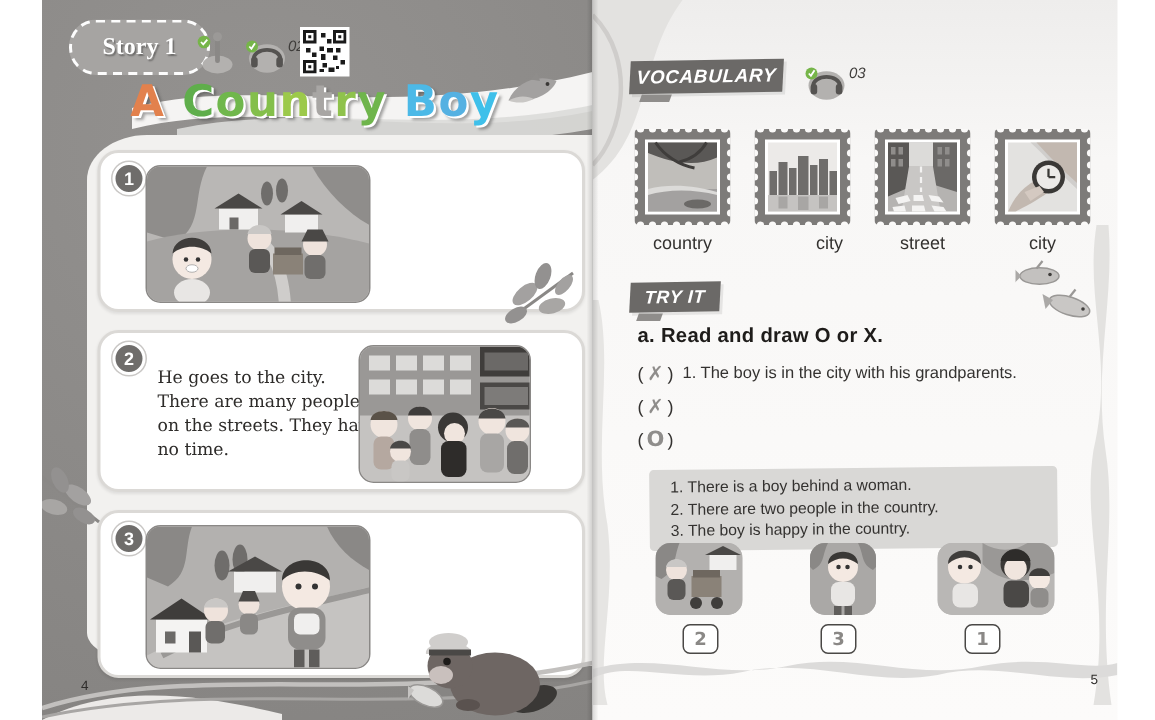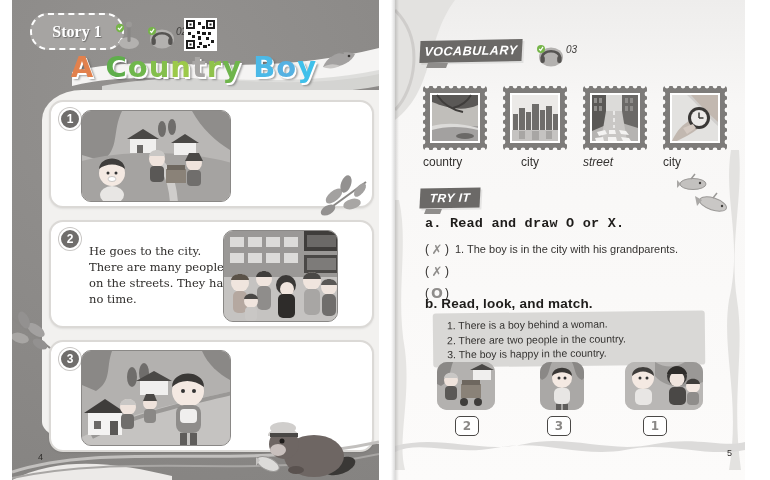--- a/index.html
+++ b/index.html
@@ -1,20 +1,20 @@
 <!DOCTYPE html>
 <html><head>
 <meta charset="utf-8">
 <style>
   * { margin:0; padding:0; box-sizing:border-box; }
   body { font-family:"Liberation Sans", sans-serif; background:#fff; }
   #spread { position:relative; width:770px; height:480px; background:#fff; overflow:hidden; }
 
   
-  #left-page { position:absolute; left:12px; top:0; width:367px; height:480px;
+  #left-page { position:absolute; left:28px; top:0; width:367px; height:480px;
     background:radial-gradient(circle at 40% 20%, #949290 0%, #8b8987 60%, #858381 100%); overflow:hidden; }
   .content-light { position:absolute; left:30px; top:90px; width:337px; height:354px;
     background:#f2f1ef; border-radius:40px 0 0 55px / 30px 0 0 22px; }
   .story-cloud { position:absolute; left:18px; top:13px; width:94px; height:37px;
     background:#a6a4a2; border:2px dashed #fdfdfd; border-radius:18px;
     display:flex; align-items:center; justify-content:center;
     color:#fff; font-family:"Liberation Serif", serif; font-weight:bold; font-size:16px;
     text-shadow:1px 1px 1px rgba(0,0,0,.35); }
   .hdr-icon { position:absolute; width:30px; height:30px; }
   .track-num { position:absolute; font-size:10px; font-style:italic; color:#3f3d3b; }
@@ -34,21 +34,21 @@
   .pagenum { position:absolute; font-size:9px; color:#2e2c2a; }
 
   
   #right-page { position:absolute; left:395px; top:0; width:350px; height:480px;
     background:linear-gradient(180deg,#eeedec 0%, #f8f7f6 22%, #fcfbfa 100%); overflow:hidden; }
   .brush-badge { position:absolute; background:#6b6967; color:#fff; font-weight:bold; font-style:italic;
     font-size:12.5px; letter-spacing:.5px; display:flex; align-items:center; justify-content:center;
     transform:skew(-4deg) rotate(-1deg); box-shadow:2px 2px 0 rgba(0,0,0,.08); }
   .brush-tail { position:absolute; background:#8f8d8b; height:5px; transform:skew(-20deg); }
   .stamp { position:absolute; top:86px; width:64px; height:64px; }
-  .stamp-label { position:absolute; top:155px; width:64px; text-align:left; font-size:12px; color:#343230; }
+  .stamp-label { position:absolute; top:155px; width:64px; text-align:center; font-size:12px; color:#343230; }
   .sec-title { position:absolute; left:30px; font-size:13.5px; font-weight:bold; color:#1e1c1a; letter-spacing:.2px; }
   .qa-item { position:absolute; left:30px; height:18px; font-size:11px; color:#343230;
     display:flex; align-items:center; white-space:nowrap; }
   .paren { color:#343230; font-size:12px; }
   .mark { width:16px; text-align:center; font-family:"DejaVu Sans", sans-serif;
     font-weight:bold; font-size:13px; color:#8f8d8b; }
   .qa-text { margin-left:6px; }
   .hl-block { position:absolute; left:38px; top:312px; width:272px; background:#d9d8d6;
     padding:5px 0 5px 14px; transform:rotate(-.6deg); border-radius:3px; }
   .hl-block div { font-size:10.5px; color:#343230; line-height:1.4; }
@@ -528,21 +528,21 @@
         <circle cx="36" cy="32" r="11" fill="#3a3836"></circle>
         <circle cx="36" cy="32" r="8" fill="#eceae8"></circle>
         <line x1="36" y1="32" x2="36" y2="26.5" stroke="#3a3836" stroke-width="1.5"></line>
         <line x1="36" y1="32" x2="40.5" y2="32" stroke="#3a3836" stroke-width="1.5"></line>
         <path d="M20,42 L30,38 L33,42 L24,48 Z" fill="#d4c9c1"></path>
       </svg>
     </div>
 
     <div class="stamp-label" style="left:28px;">country</div>
     <div class="stamp-label" style="left:126px;">city</div>
-    <div class="stamp-label" style="left:188px;font-style:italic;">street</div>
+    <div class="stamp-label" style="left:188px;">street</div>
     <div class="stamp-label" style="left:268px;">city</div>
 
     <svg style="position:absolute;left:282px;top:172px;" width="58" height="48" viewBox="0 0 58 48">
       <g>
         <ellipse cx="16" cy="12" rx="13" ry="5.5" fill="#c3c1bf" stroke="#9a9896" stroke-width="1"></ellipse>
         <path d="M4,12 L-2,6 L-2,18 Z" fill="#aaa8a6"></path>
           <circle cx="23" cy="11" r="1.2" fill="#3f3d3b"></circle>
         <path d="M14,7 L18,2" stroke="#9a9896" stroke-width="1.5"></path>
       </g>
       <g>
@@ -551,40 +551,39 @@
           <circle cx="45" cy="34" r="1.2" fill="#3f3d3b"></circle>
         <path d="M36,26 L40,21" stroke="#9a9896" stroke-width="1.5"></path>
       </g>
     </svg>
 
     <div class="brush-badge" style="left:25px;top:188px;width:60px;height:20px;font-size:12px;">
       <span>TRY IT</span>
     </div>
     <div class="brush-tail" style="left:30px;top:209px;width:16px;"></div>
 
-    <div class="sec-title" style="top:216px;font-family:Liberation Mono, monospace;">a. Read and draw O or X.</div>
+    <div class="sec-title" style="top:216px;">a. Read and draw O or X.</div>
 
     <div class="qa-item" style="top:240px;">
       <span class="paren">(</span>
         <span class="mark">✗</span>
         <span class="paren">)</span>
       <span class="qa-text">1. The boy is in the city with his grandparents.</span>
     </div>
     <div class="qa-item" style="top:262px;">
       <span class="paren">(</span>
         <span class="mark">✗</span>
         <span class="paren">)</span>
     </div>
     <div class="qa-item" style="top:284px;">
       <span class="paren">(</span>
         <span class="mark" style="font-size:14px;">O</span>
         <span class="paren">)</span>
     </div>
 
-    <div class="sec-title" style="top:296px;">b. Read, look, and match.</div>
 
     <div class="hl-block">
       <div>1. There is a boy behind a woman.</div>
       <div>2. There are two people in the country.</div>
       <div>3. The boy is happy in the country.</div>
     </div>
 
     <div class="match-pic" style="left:42px;width:58px;">
       <svg width="58" height="48" viewBox="0 0 58 48">
         <rect width="58" height="48" fill="#b3b1af"></rect>

